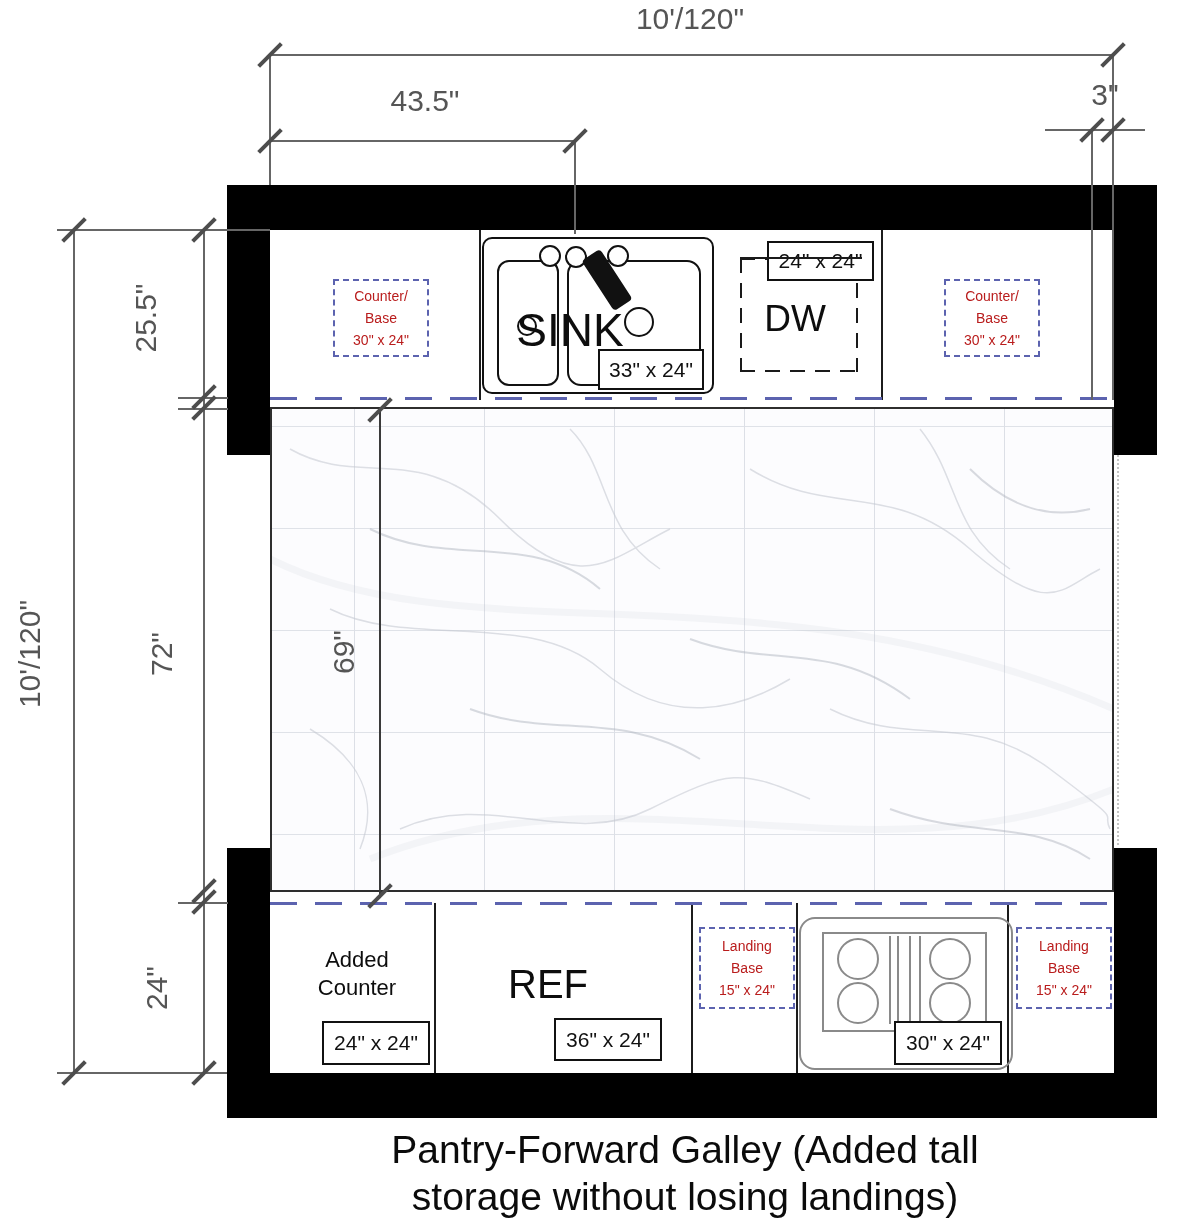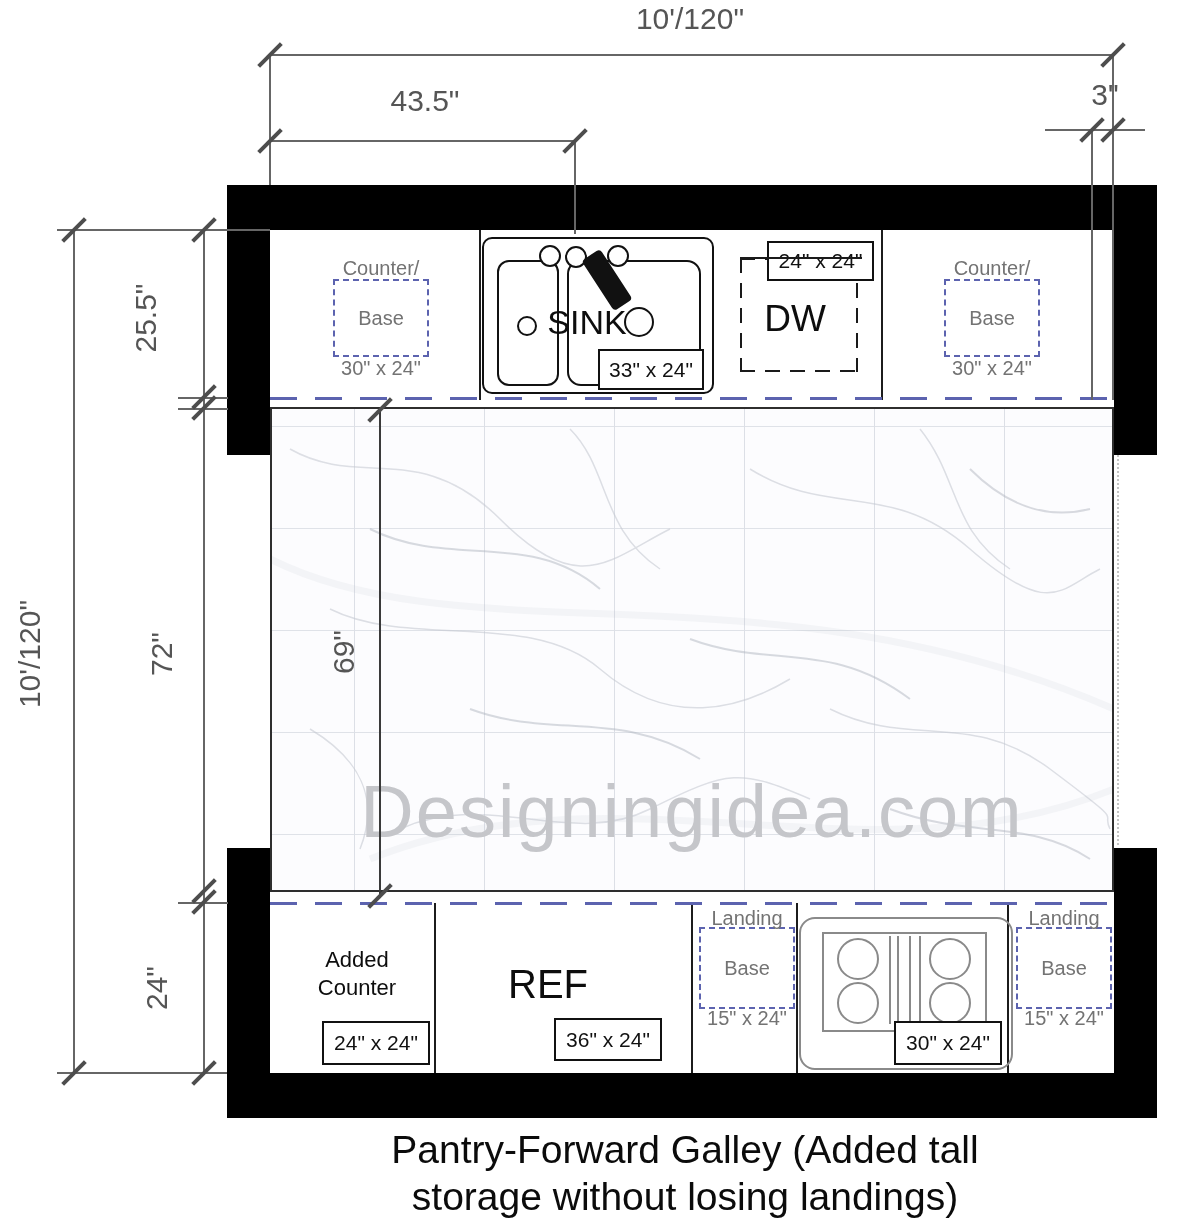--- a/index.html
+++ b/index.html
@@ -14,21 +14,21 @@
   .divider{position:absolute;background:#1c1c1c;}
   .tick{position:absolute;width:32px;height:4px;background:#4d4d4d;transform:rotate(-45deg);}
   .dimlbl{position:absolute;color:#555;font-size:30px;text-align:center;white-space:nowrap;}
   .dimlbl.rot{transform:rotate(-90deg);}
   .bluedash-h{position:absolute;height:3px;background:repeating-linear-gradient(90deg,#5c63af 0 27px,transparent 27px 45px);}
   .dash-h{position:absolute;height:2px;background:repeating-linear-gradient(90deg,#1a1a1a 0 15px,transparent 15px 25px);}
   .dash-v{position:absolute;width:2px;background:repeating-linear-gradient(180deg,#1a1a1a 0 15px,transparent 15px 25px);}
   .size-box{position:absolute;background:#fff;border:2px solid #111;display:flex;align-items:center;justify-content:center;
     font-size:21px;color:#111;white-space:nowrap;z-index:7;}
   .bracket-box{position:absolute;border:2px dashed #5c63af;display:flex;flex-direction:column;align-items:center;justify-content:center;
-    font-size:20px;line-height:22px;color:#737373;text-align:center;background:transparent;z-index:7;white-space:nowrap;gap:28px;}
+    font-size:14px;line-height:22px;color:#b91c1c;text-align:center;background:transparent;z-index:7;white-space:nowrap;}
   .fixture-text{position:absolute;color:#0d0d0d;text-align:center;white-space:nowrap;z-index:6;}
   .circle{position:absolute;border:2px solid #111;border-radius:50%;background:#fff;}
   #floor{
     position:absolute;left:270px;top:409px;width:844px;height:483px;background:#fcfcfe;z-index:1;
     background-image:
       repeating-linear-gradient(90deg,transparent 0,transparent 84px,#dcdfe6 84px,#dcdfe6 85px,transparent 85px,transparent 130px),
       repeating-linear-gradient(180deg,transparent 0,transparent 17px,#dfe2e8 17px,#dfe2e8 18px,transparent 18px,transparent 102px);
   }
   #watermark{
     position:absolute;left:0;top:360px;width:100%;text-align:center;
@@ -59,21 +59,20 @@
         <path d="M420 230 C 500 260, 560 230, 640 290"></path>
         <path d="M200 300 C 280 330, 350 300, 430 350"></path>
         <path d="M620 400 C 700 430, 760 410, 820 450"></path>
         <path d="M700 60 C 740 100, 780 110, 820 100"></path>
       </g>
       <g fill="none" stroke="#b9bdc6" stroke-width="7" opacity="0.12">
         <path d="M0 150 C 200 250, 500 150, 844 300"></path>
         <path d="M100 450 C 350 350, 600 480, 844 380"></path>
       </g>
     </svg>
-    <div id="watermark">Designingidea.com</div>
   </div>
 
   <div class="edge z4" style="left:270px;top:407px;width:844px;height:2px;"></div>
   <div class="edge z4" style="left:270px;top:890px;width:844px;height:2px;"></div>
   <div class="edge z4" style="left:270px;top:409px;width:2px;height:483px;"></div>
   <div class="edge z4" style="left:1112px;top:409px;width:2px;height:483px;"></div>
 
   <div class="wall z4" style="left:227px;top:185px;width:930px;height:45px;"></div>
   <div class="wall z4" style="left:227px;top:1073px;width:930px;height:45px;"></div>
   <div class="wall z4" style="left:227px;top:230px;width:43px;height:225px;"></div>
@@ -95,21 +94,21 @@
 
   <div style="position:absolute;left:482px;top:237px;width:228px;height:153px;border:2px solid #111;border-radius:10px;background:#fff;z-index:5;"></div>
   <div style="position:absolute;left:497px;top:260px;width:58px;height:122px;border:2px solid #111;border-radius:12px;z-index:5;"></div>
   <div style="position:absolute;left:567px;top:260px;width:130px;height:122px;border:2px solid #111;border-radius:14px;z-index:5;"></div>
   <div class="circle z5" style="left:539px;top:245px;width:18px;height:18px;"></div>
   <div class="circle z5" style="left:565px;top:246px;width:18px;height:18px;"></div>
   <div class="circle z5" style="left:607px;top:245px;width:18px;height:18px;"></div>
   <div style="position:absolute;left:596px;top:250px;width:22px;height:60px;background:#111;border-radius:4px;transform:rotate(-33deg);z-index:5;"></div>
   <div class="circle z5" style="left:517px;top:316px;width:16px;height:16px;"></div>
   <div class="circle z5" style="left:624px;top:307px;width:26px;height:26px;"></div>
-  <div class="fixture-text" style="left:527px;top:303px;width:120px;font-size:34px;">SINK</div>
+  <div class="fixture-text" style="left:510px;top:303px;width:120px;font-size:46px;">SINK</div>
   <div class="size-box" style="left:598px;top:349px;width:102px;height:37px;">33" x 24"</div>
 
   <div class="dash-h z5" style="left:740px;top:258px;width:118px;"></div>
   <div class="dash-h z5" style="left:740px;top:370px;width:118px;"></div>
   <div class="dash-v z5" style="left:740px;top:258px;height:114px;"></div>
   <div class="dash-v z5" style="left:856px;top:258px;height:114px;"></div>
   <div class="fixture-text" style="left:745px;top:298px;width:100px;font-size:37px;">DW</div>
   <div class="size-box" style="left:767px;top:241px;width:103px;height:36px;">24" x 24"</div>
   <div style="position:absolute;left:740px;top:257px;width:122px;height:2px;background:#1a1a1a;z-index:8;"></div>
 

